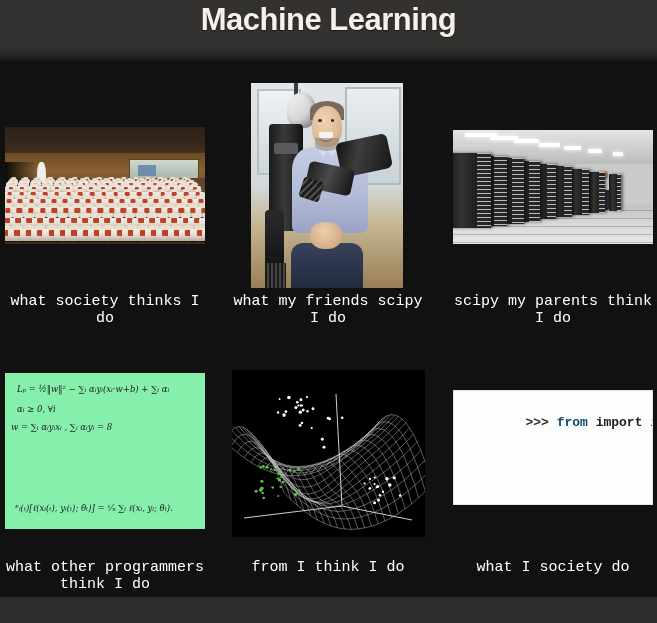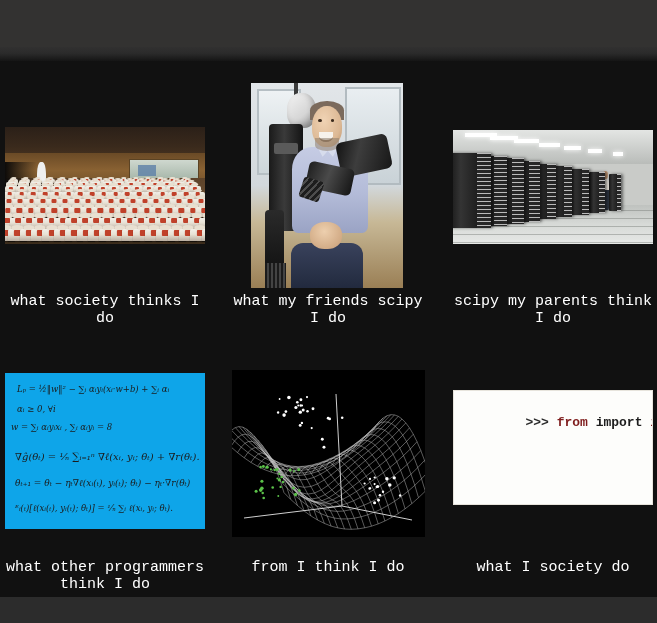--- a/index.html
+++ b/index.html
@@ -271,21 +271,21 @@
     background: linear-gradient(to bottom,#e9e4da 0 38%, #2c3340 38% 100%);
     border-radius: 30% 30% 8% 8%;
   }
   .sr-person::before{
     content:""; position:absolute; left:22%; top:-22%; width:56%; height:24%;
     background:#c49a76; border-radius:50%;
   }
 
   
   #img-formulas {
-    background:#0ea5e9;
+    background:#86efac;
   }
   .formula-line {
     position: absolute;
     left: 12px;
     font-family: "DejaVu Serif", "Liberation Serif", serif;
     font-style: italic;
     color: #1b1b1b;
     white-space: nowrap;
   }
 
@@ -299,30 +299,31 @@
     border:1px solid #e7e4dc;
   }
   #code-line {
     position:absolute; left:9px; top:9px;
     font-family: "Liberation Mono", "DejaVu Sans Mono", monospace;
     font-size: 13px;
     font-weight: bold;
     white-space: pre;
   }
   .tok-prompt  { color:#2b2b2b; }
-  .tok-kw      { color:#7f1d1d; }
+  .tok-kw      { color:#0c4a6e; }
   .tok-name    { color:#1d1d1d; }
 </style>
 </head>
 <body>
 
 <div id="meme">
 
   <div id="header"></div>
   <div id="header-fade"></div>
+  <div id="title">Machine Learning</div>
 
   <div class="cell">
     <div class="panel" id="img-lecture-hall" style="left:5px; top:127px; width:200px; height:117px;">
       <div class="lh-ceiling"></div>
       <div class="lh-backwall"></div>
       <div class="lh-screen"></div>
       <div class="lh-floor"></div>
       <div class="lh-darkleft"></div>
       <div class="lh-speaker"></div>
       <div class="lh-seats" id="lh-seats">
@@ -565,22 +566,20 @@
       <div class="sr-person"></div>
     </div>
     <div class="caption" style="left:452px; top:293px; width:202px;">scipy my parents think I do</div>
   </div>
 
   <div class="cell">
     <div class="panel" id="img-formulas" style="left:5px; top:373px; width:200px; height:156px;">
       <div class="formula-line" style="top:11px;  font-size:8.5px;">Lₚ = ½‖w‖² − ∑ᵢ αᵢyᵢ(xᵢ·w+b) + ∑ᵢ αᵢ</div>
       <div class="formula-line" style="top:31px;  font-size:8.5px;">αᵢ ≥ 0, ∀i</div>
       <div class="formula-line" style="top:49px; left:6px; font-size:8.5px;">w = ∑ᵢ αᵢyᵢxᵢ ,  ∑ᵢ αᵢyᵢ = 8</div>
-      <div class="formula-line" style="top:78px; left:10px; font-size:10px;">∇ĝ(θₜ) = ¹⁄ₙ ∑ᵢ₌₁ⁿ ∇ℓ(xᵢ, yᵢ; θₜ) + ∇r(θₜ).</div>
-      <div class="formula-line" style="top:105px; left:10px; font-size:9px;">θₜ₊₁ = θₜ − ηₜ∇ℓ(xᵢ(ₜ), yᵢ(ₜ); θₜ) − ηₜ·∇r(θₜ)</div>
       <div class="formula-line" style="top:130px; left:10px; font-size:8.5px;">ᴱᵢ(ₜ)[ℓ(xᵢ(ₜ), yᵢ(ₜ); θₜ)] = ¹⁄ₙ ∑ᵢ ℓ(xᵢ, yᵢ; θₜ).</div>
     </div>
     <div class="caption" style="left:2px; top:559px; width:206px;">what other programmers think I do</div>
   </div>
 
   <div class="cell">
     <div class="panel" id="img-svm-plot" style="left:232px; top:370px; width:193px; height:167px;">
       <svg id="svm-svg" viewBox="0 0 193 167" preserveAspectRatio="none">
         <rect x="0" y="0" width="193" height="167" fill="#000"></rect>
         <g id="svm-axes" stroke="#cfcfcf" stroke-width="1" fill="none">

